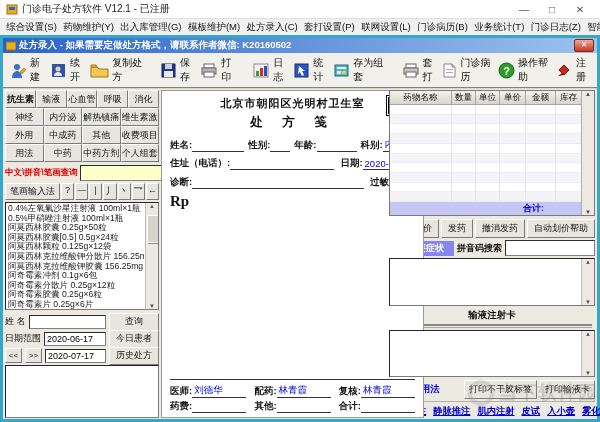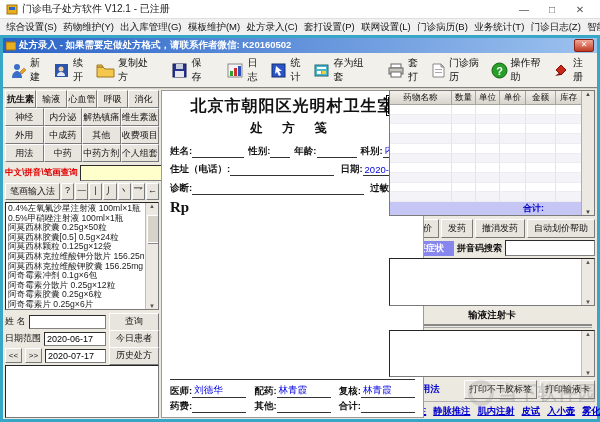--- a/index.html
+++ b/index.html
@@ -48,21 +48,21 @@
   .patient-box{margin-top:4px;display:flex;flex-direction:column;gap:2px;}
   .p-row{display:flex;align-items:center;gap:3px;height:15px;}
   .p-label{font-size:9px;white-space:nowrap;}
   .p-input{flex:1;height:12px;background:#fff;border:1px solid #808080;border-style:inset;font-size:9px;padding:0 2px;min-width:0;}
   .p-btn{width:48px;flex:0 0 48px;font-size:9px;background:#e8e5de;border:1px solid;border-color:#fff #7a7a7a #7a7a7a #fff;text-align:center;padding:1.5px 0;}
   .nav-btn{width:15px;flex:0 0 15px;font-size:8px;background:#e8e5de;border:1px solid;border-color:#fff #7a7a7a #7a7a7a #fff;text-align:center;padding:2px 0;}
   .history-list{flex:1;background:#fff;border:1px solid #7a7a7a;border-style:inset;margin-top:2px;}
 
   
   .rx-panel{flex:1;background:#fff;border:1px solid #9a9a9a;position:relative;display:flex;flex-direction:column;padding:3px 8px 2px;box-sizing:border-box;font-size:9.5px;}
-  .rx-clinic{text-align:center;font-size:16px;font-weight:bold;letter-spacing:1px;margin-top:2px;}
+  .rx-clinic{text-align:center;font-size:11px;font-weight:bold;letter-spacing:1px;margin-top:2px;}
   .rx-sheet{text-align:center;font-size:12.5px;font-weight:bold;letter-spacing:8px;margin:3px 0 4px;}
   .rx-type-btn{position:absolute;top:6px;right:6px;border:1px solid #000;outline:1px solid #000;outline-offset:1px;font-size:9.5px;padding:1px 4px;background:#fff;}
   .rx-row{display:flex;align-items:flex-end;margin:2.5px 0;white-space:nowrap;}
   .rx-l{font-weight:bold;}
   .rx-u{border-bottom:1px solid #333;display:inline-block;height:10px;}
   .rx-v{color:#0000e0;border-bottom:1px solid #333;padding:0 2px;}
   .rx-rp{font-family:"Liberation Serif","DejaVu Serif",serif;font-size:15px;font-weight:bold;margin-top:2px;}
   .rx-body{flex:1;}
   .rx-footer{border-top:1px solid #333;padding:2px 0 0;}
   .rx-frow{display:flex;align-items:flex-end;margin:2px 0;}
@@ -172,20 +172,28 @@
       </div>
       <div class="tgap"></div>
       <div class="tbtn">
         <svg width="17" height="17">
             <rect x="2" y="2" width="13" height="13" fill="#26348c" stroke="#14204c"></rect>
             <rect x="5" y="2" width="7" height="5" fill="#c8d0e0"></rect>
             <rect x="4" y="9" width="9" height="6" fill="#e8e8ec"></rect>
           </svg>
         <span>保存</span>
       </div>
+      <div class="tbtn">
+        <svg width="18" height="17">
+            <rect x="4" y="2" width="10" height="4" fill="#fff" stroke="#666"></rect>
+            <rect x="2" y="6" width="14" height="6" fill="#b8b8b0" stroke="#666"></rect>
+            <rect x="4" y="10" width="10" height="5" fill="#fff" stroke="#666"></rect>
+          </svg>
+        <span>打印</span>
+      </div>
       <div class="tgap"></div>
       <div class="tbtn">
         <svg width="18" height="17">
             <rect x="2" y="2" width="14" height="13" fill="#f4f4f4" stroke="#888"></rect>
             <rect x="4" y="9" width="3" height="5" fill="#30a030"></rect>
             <rect x="8" y="6" width="3" height="8" fill="#d03030"></rect>
             <rect x="12" y="4" width="3" height="10" fill="#3050c0"></rect>
           </svg>
         <span>日志</span>
       </div>

